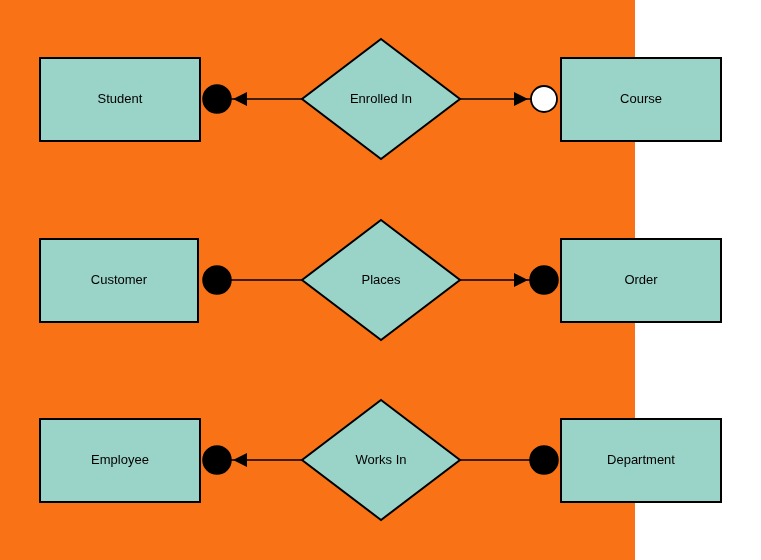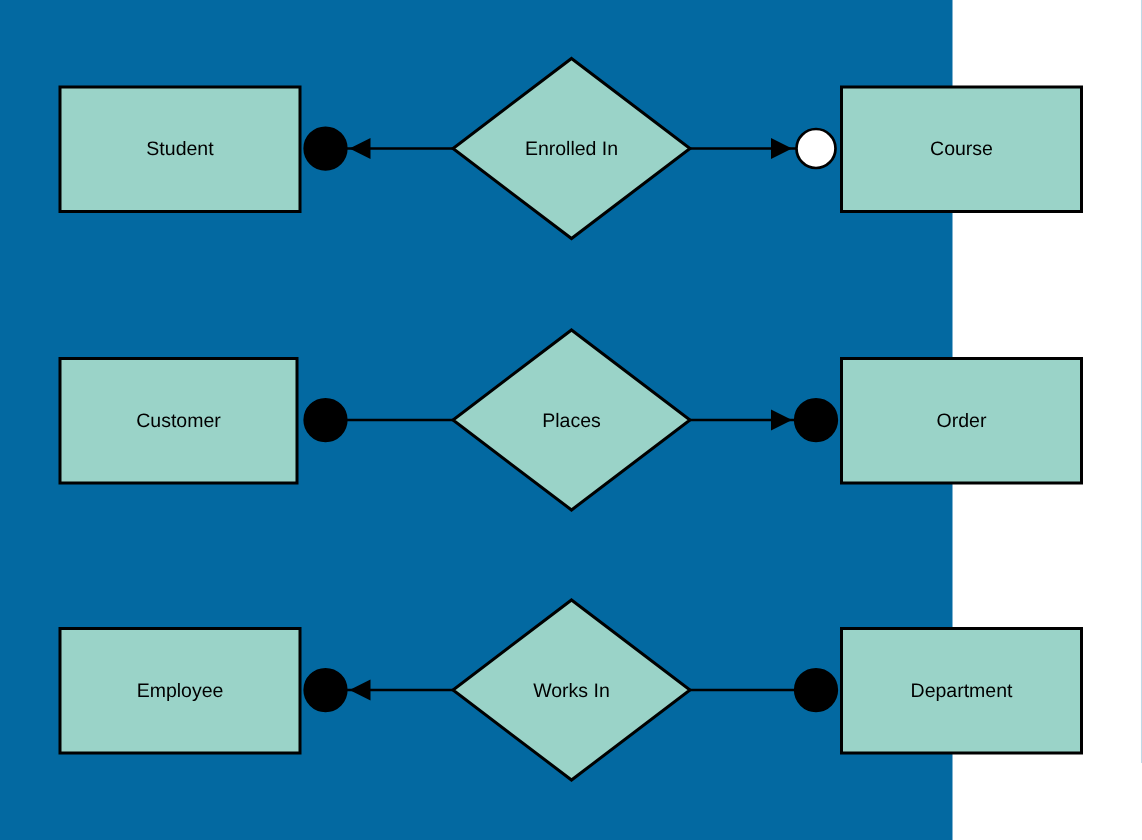--- a/index.html
+++ b/index.html
@@ -11,21 +11,21 @@
   body {
     width: 761px;
     height: 560px;
     overflow: hidden;
     font-family: "Liberation Sans", sans-serif;
   }
   #canvas {
     position: relative;
     width: 635px;
     height: 560px;
-    background: #0369a1;
+    background: #f97316;
   }
   #diagram-svg {
     position: absolute;
     top: 0;
     left: 0;
     width: 761px;
     height: 560px;
   }
   .entity-label,
   .relationship-label {

